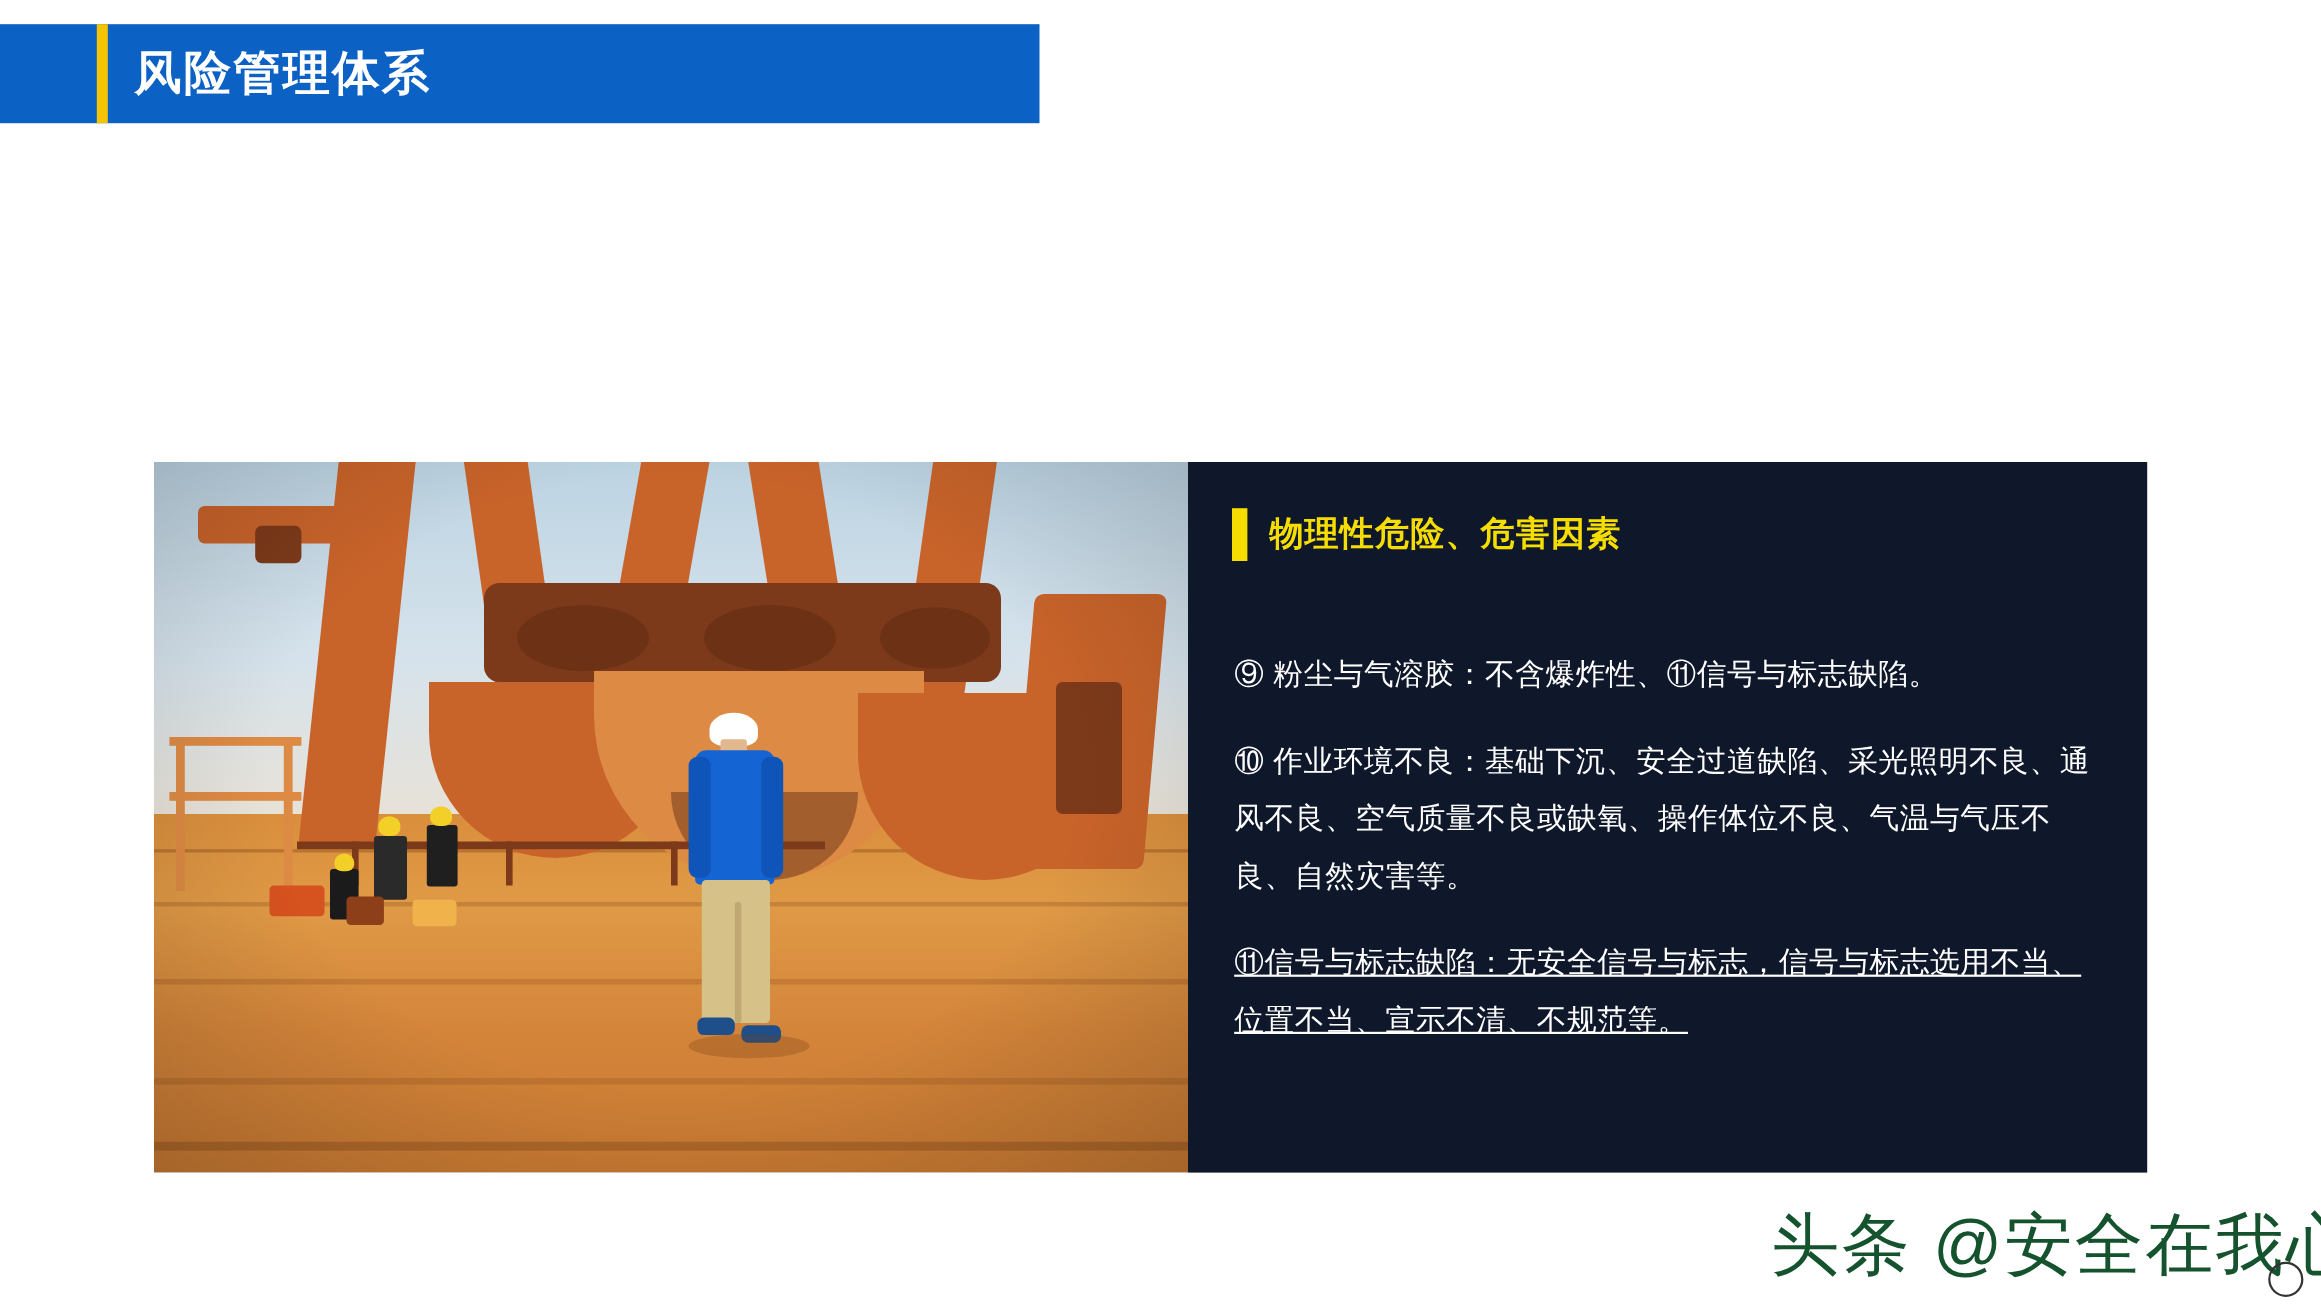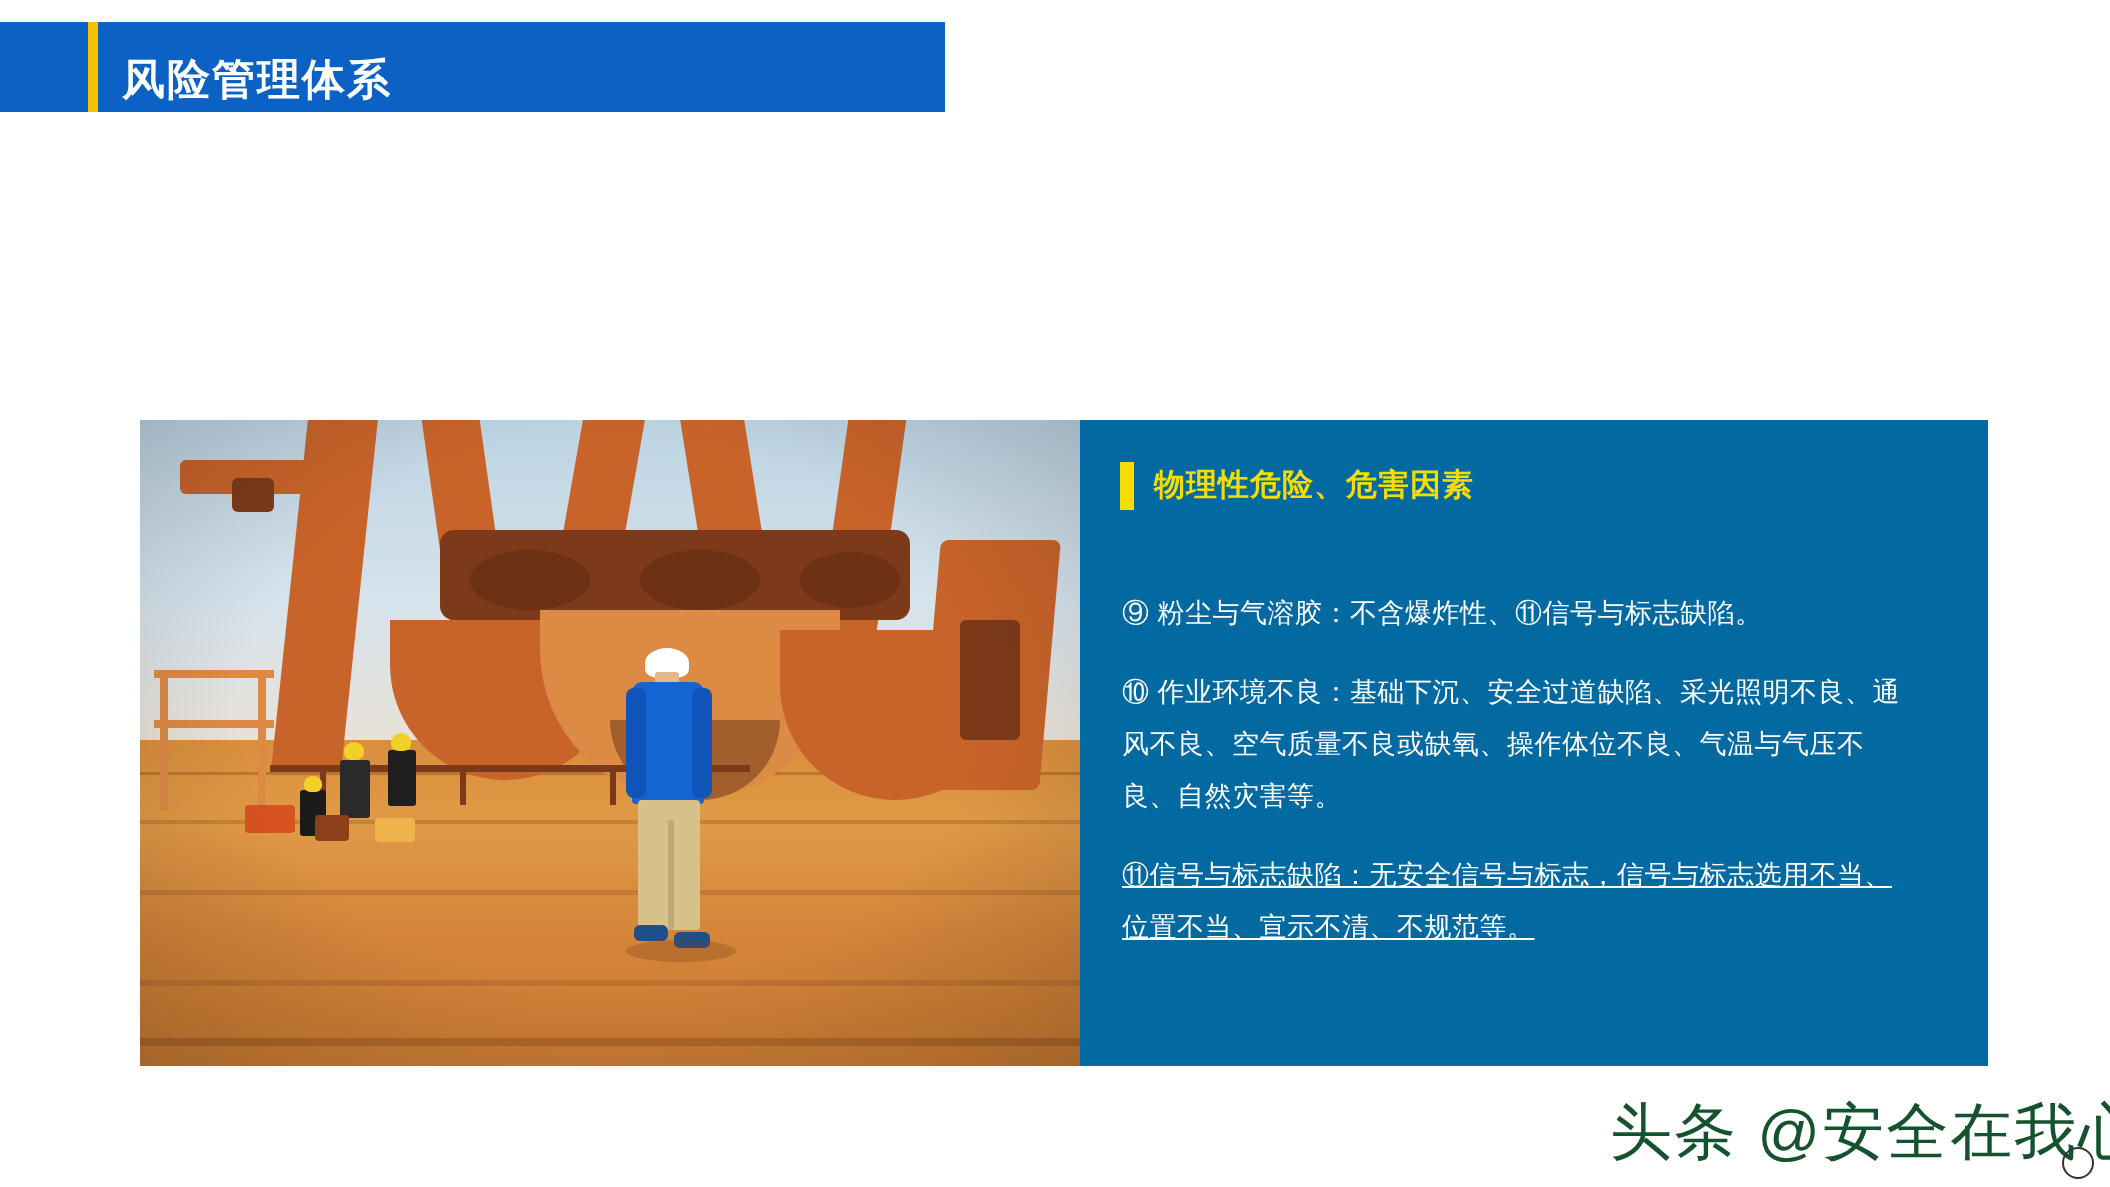--- a/index.html
+++ b/index.html
@@ -36,21 +36,21 @@
     position: absolute;
     left: 88px;
     top: 22px;
     width: 10px;
     height: 90px;
     background: #f5c400;
   }
   .header-title {
     position: absolute;
     left: 122px;
-    top: 48px;
+    top: 36px;
     font-size: 43px;
     font-weight: bold;
     color: #ffffff;
     letter-spacing: 2px;
     line-height: 62px;
     white-space: nowrap;
   }
 
   
   .intro {
@@ -108,22 +108,21 @@
     background: radial-gradient(ellipse at 50% 45%, rgba(0,0,0,0) 55%, rgba(0,0,0,0.18) 100%);
   }
 
   
   .panel {
     position: absolute;
     left: 1080px;
     top: 420px;
     width: 872px;
     height: 646px;
-    background: #0369a1;
-    padding-left: 36px;
+    background: #0f172a;
   }
   .panel-title-bar {
     position: absolute;
     left: 40px;
     top: 42px;
     width: 14px;
     height: 48px;
     background: #f5dd00;
   }
   .panel-title {

